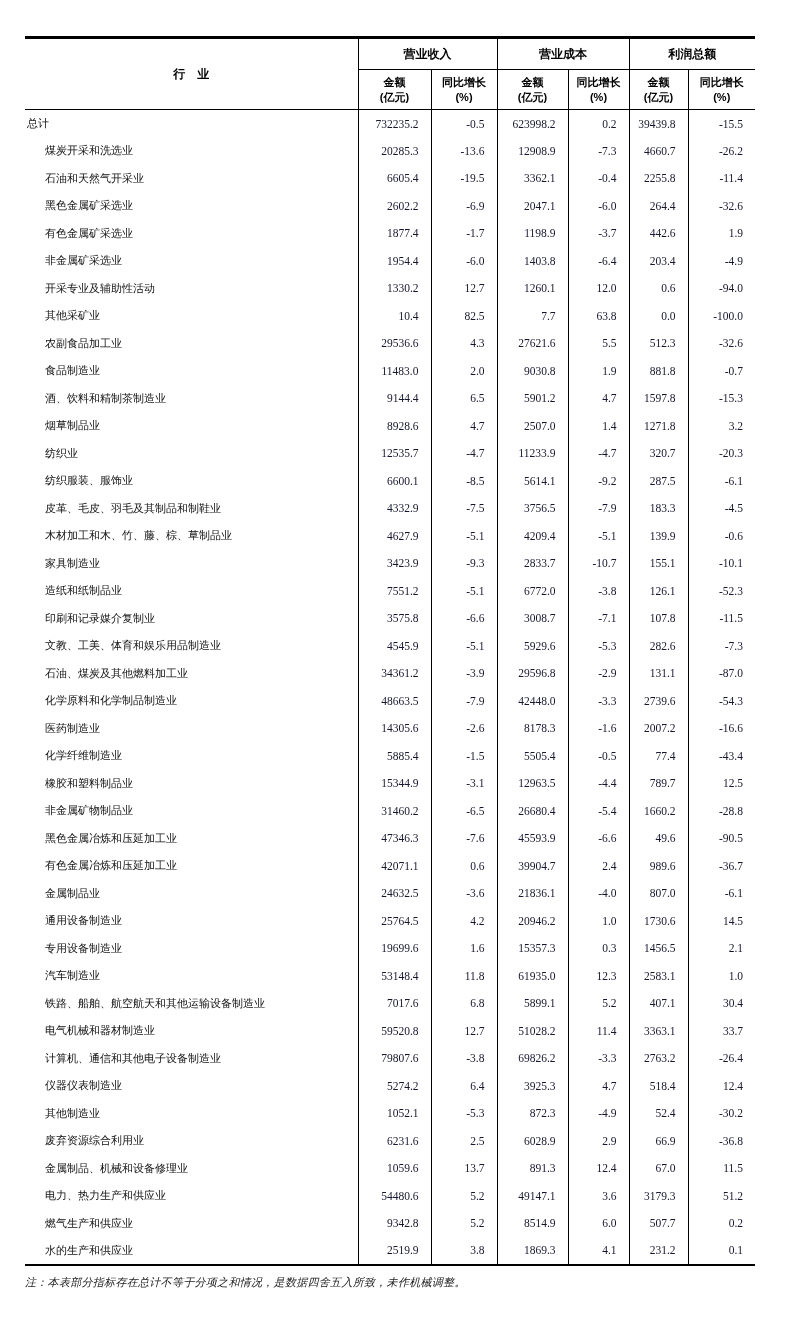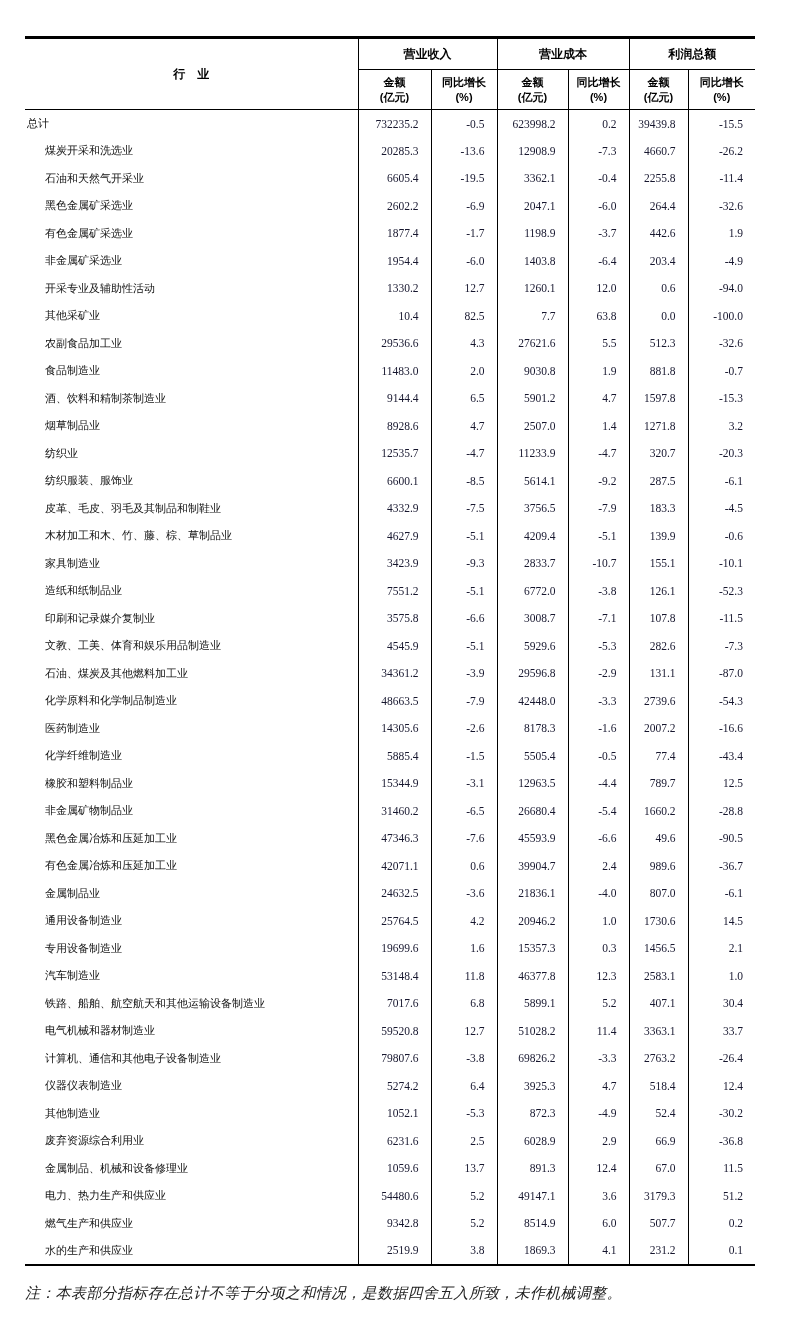--- a/index.html
+++ b/index.html
@@ -62,22 +62,22 @@
   td.ind.total { padding-left: 2px; }
   td.num {
     font-family: "Liberation Serif", "DejaVu Serif", serif;
     font-size: 11.5px;
     text-align: right;
     padding-right: 12px;
     color: #16162e;
     white-space: nowrap;
   }
   .footnote {
-    margin: 18px 0 0 25px;
-    font-size: 15px;
+    margin: 9px 0 0 25px;
+    font-size: 11px;
     font-style: italic;
     color: #222;
     letter-spacing: 0.3px;
   }
 </style>
 </head>
 <body>
 
 <div class="page">
 
@@ -404,21 +404,21 @@
     <td class="num br">1.6</td>
     <td class="num br">15357.3</td>
     <td class="num br">0.3</td>
     <td class="num br">1456.5</td>
     <td class="num">2.1</td>
   </tr>
           <tr>
     <td class="ind br">汽车制造业</td>
     <td class="num br">53148.4</td>
     <td class="num br">11.8</td>
-    <td class="num br">46377.8</td>
+    <td class="num br">61935.0</td>
     <td class="num br">12.3</td>
     <td class="num br">2583.1</td>
     <td class="num">1.0</td>
   </tr>
           <tr>
     <td class="ind br">铁路、船舶、航空航天和其他运输设备制造业</td>
     <td class="num br">7017.6</td>
     <td class="num br">6.8</td>
     <td class="num br">5899.1</td>
     <td class="num br">5.2</td>

